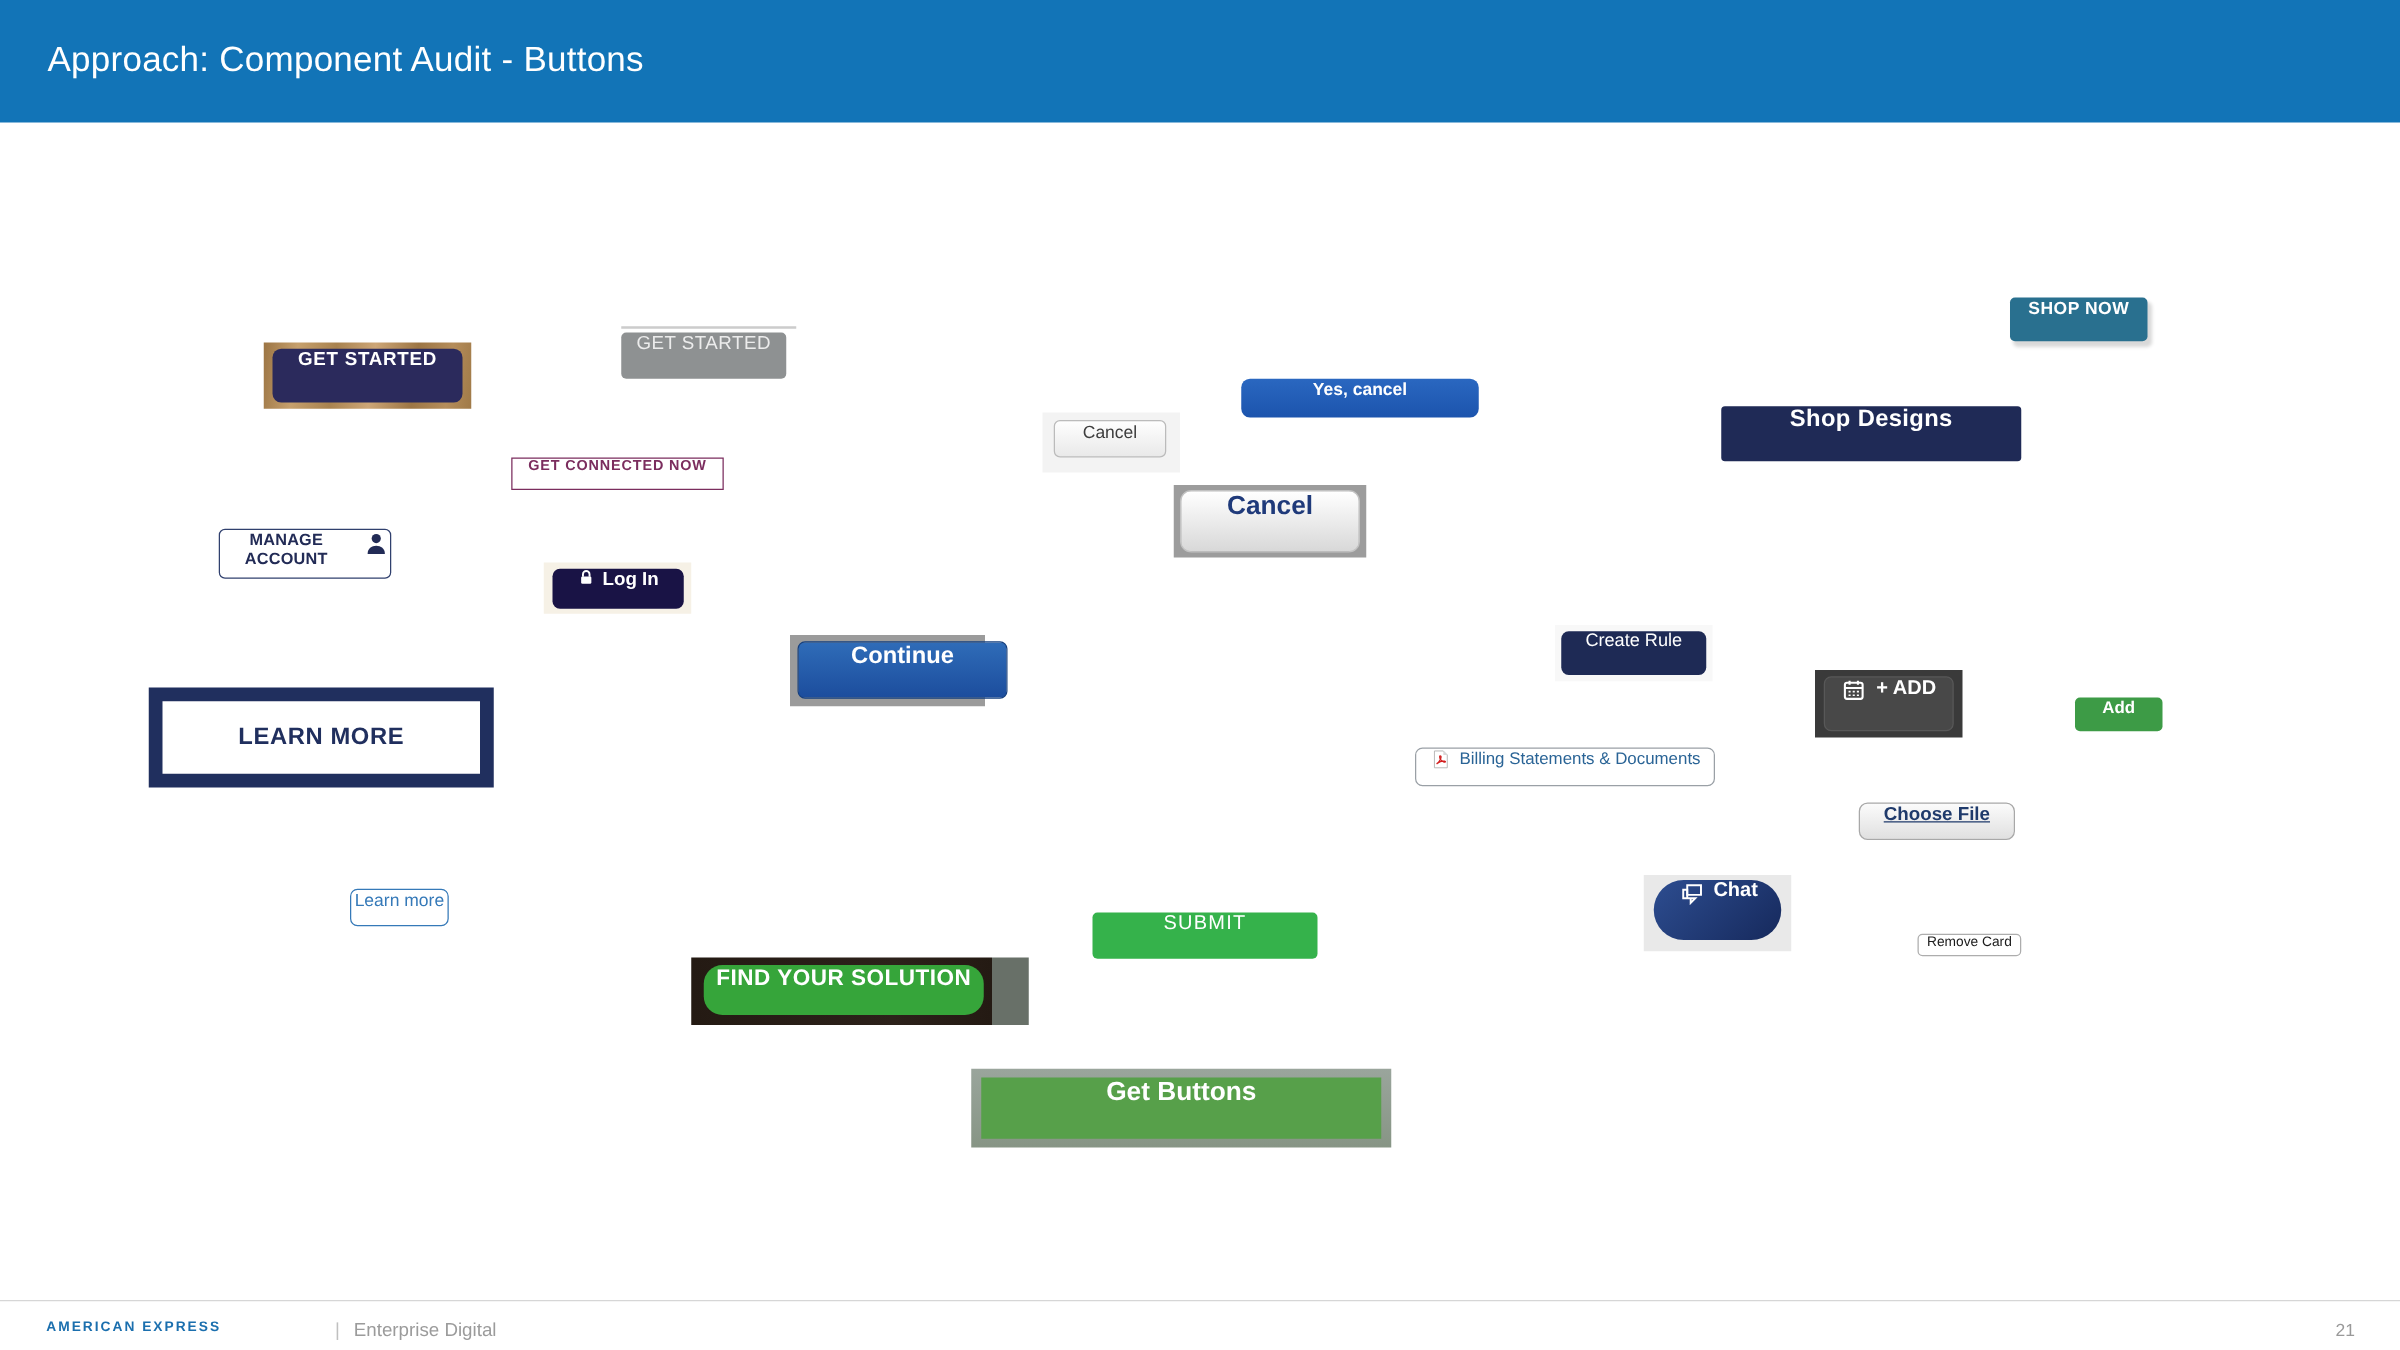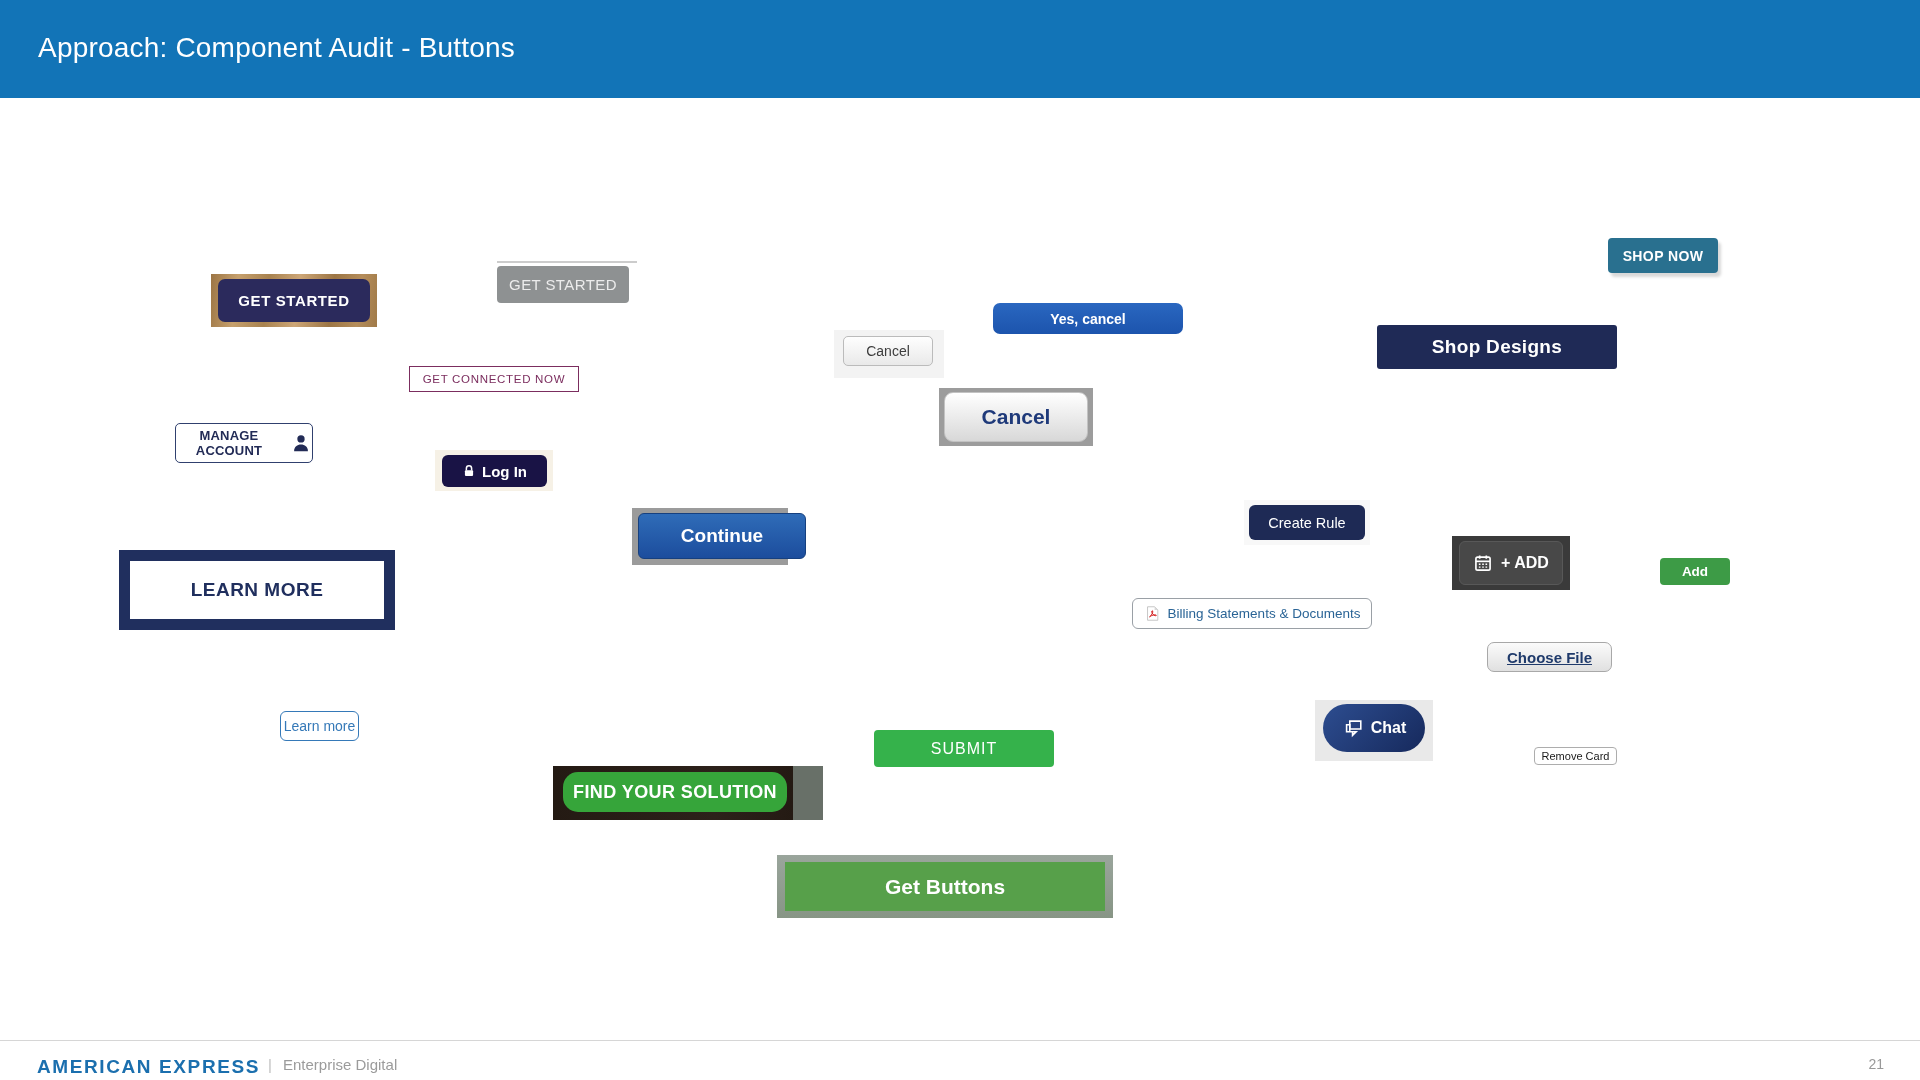--- a/index.html
+++ b/index.html
@@ -7,28 +7,28 @@
   body { font-family:"Liberation Sans", sans-serif; }
   .slide { position:relative; width:1920px; height:1080px; background:#ffffff; overflow:hidden; }
 
   
   .header { position:absolute; left:0; top:0; width:1920px; height:98px; background:#1274b7; }
   .header h1 { position:absolute; left:38px; top:32px; color:#ffffff; font-size:28px; font-weight:400; letter-spacing:0.2px; }
 
   
   .footer-line { position:absolute; left:0; top:1040px; width:1920px; height:1px; background:#d6d6d6; }
   .footer { position:absolute; left:0; top:1048px; width:1920px; height:32px; }
-  .brand { position:absolute; left:37px; top:8px; color:#1b6fae; font-size:19px; font-weight:bold; letter-spacing:1.6px; }
+  .brand { position:absolute; left:37px; top:8px; color:#1b6fae; font-size:11px; font-weight:bold; letter-spacing:1.6px; }
   .footer-divider { position:absolute; left:268px; top:8px; color:#c0c0c0; font-size:15px; }
   .department { position:absolute; left:283px; top:8px; color:#9b9b9b; font-size:15px; }
   .page-number { position:absolute; right:36px; top:8px; color:#999999; font-size:14px; }
 
   
   button { font-family:"Liberation Sans", sans-serif; cursor:pointer; border:none; background:none;
-           display:flex; align-items:center; justify-content:center; }
+           display:flex; justify-content:center; }
   .abs { position:absolute; }
   .swatch { position:absolute; }
 
   
   .sw-wood { left:211px; top:274px; width:166px; height:53px;
     background:linear-gradient(97deg,#9c7544 0%, #c6a06d 16%, #a8824f 34%, #cda677 52%, #9c7544 72%, #b58d5b 88%, #a07a48 100%); }
   .b-get-started-wood { left:218px; top:279px; width:152px; height:43px; background:#2b2a5c; border-radius:7px;
     color:#ffffff; font-size:15px; font-weight:bold; letter-spacing:0.6px; }
 
   
@@ -48,21 +48,21 @@
   .sw-cancel-small { left:834px; top:330px; width:110px; height:48px; background:#f3f3f3; }
   .b-cancel-small { left:843px; top:336px; width:90px; height:30px; background:linear-gradient(#fefefe,#e9e9e9);
     border:1px solid #bbbbbb; border-radius:5px; color:#3d3d3d; font-size:14px; }
 
   
   .b-shop-designs { left:1377px; top:325px; width:240px; height:44px; background:#1f2a56; border-radius:3px;
     color:#ffffff; font-size:19px; font-weight:bold; letter-spacing:0.3px; }
 
   
   .b-get-connected { left:409px; top:366px; width:170px; height:26px; background:#ffffff;
-    border:1.5px solid #7b2d5e; color:#7b2d5e; font-size:11.5px; font-weight:normal; letter-spacing:0.7px; }
+    border:1.5px solid #7b2d5e; color:#7b2d5e; font-size:11.5px; font-weight:bold; letter-spacing:0.7px; }
 
   
   .sw-cancel-large { left:939px; top:388px; width:154px; height:58px; background:#9c9c9c; }
   .b-cancel-large { left:944px; top:392px; width:144px; height:50px; background:linear-gradient(#ffffff,#d8d8d8);
     border:1px solid #c2c2c2; border-radius:9px; color:#1f3a7a; font-size:21px; font-weight:bold; }
 
   
   .b-manage-account { left:175px; top:423px; width:138px; height:40px; background:#ffffff;
     border:1px solid #30406e; border-radius:5px; color:#222b56; font-size:13px; font-weight:bold;
     letter-spacing:0.2px; gap:8px; }

